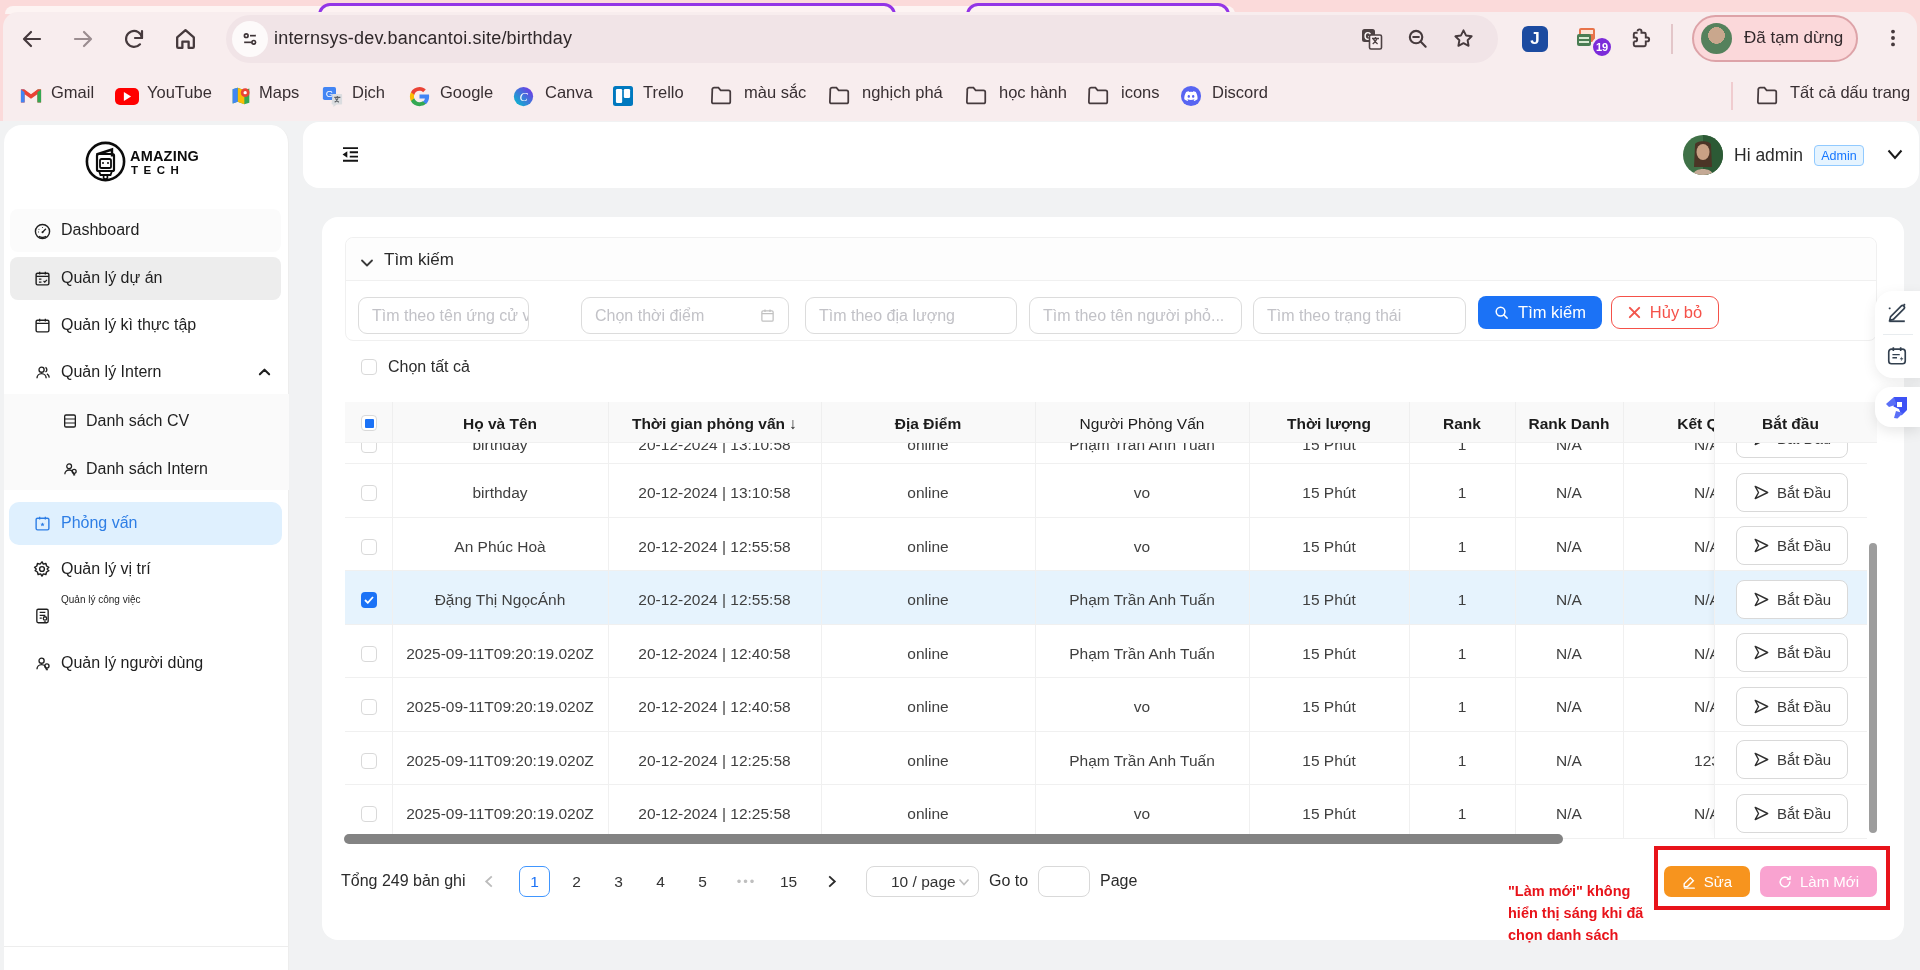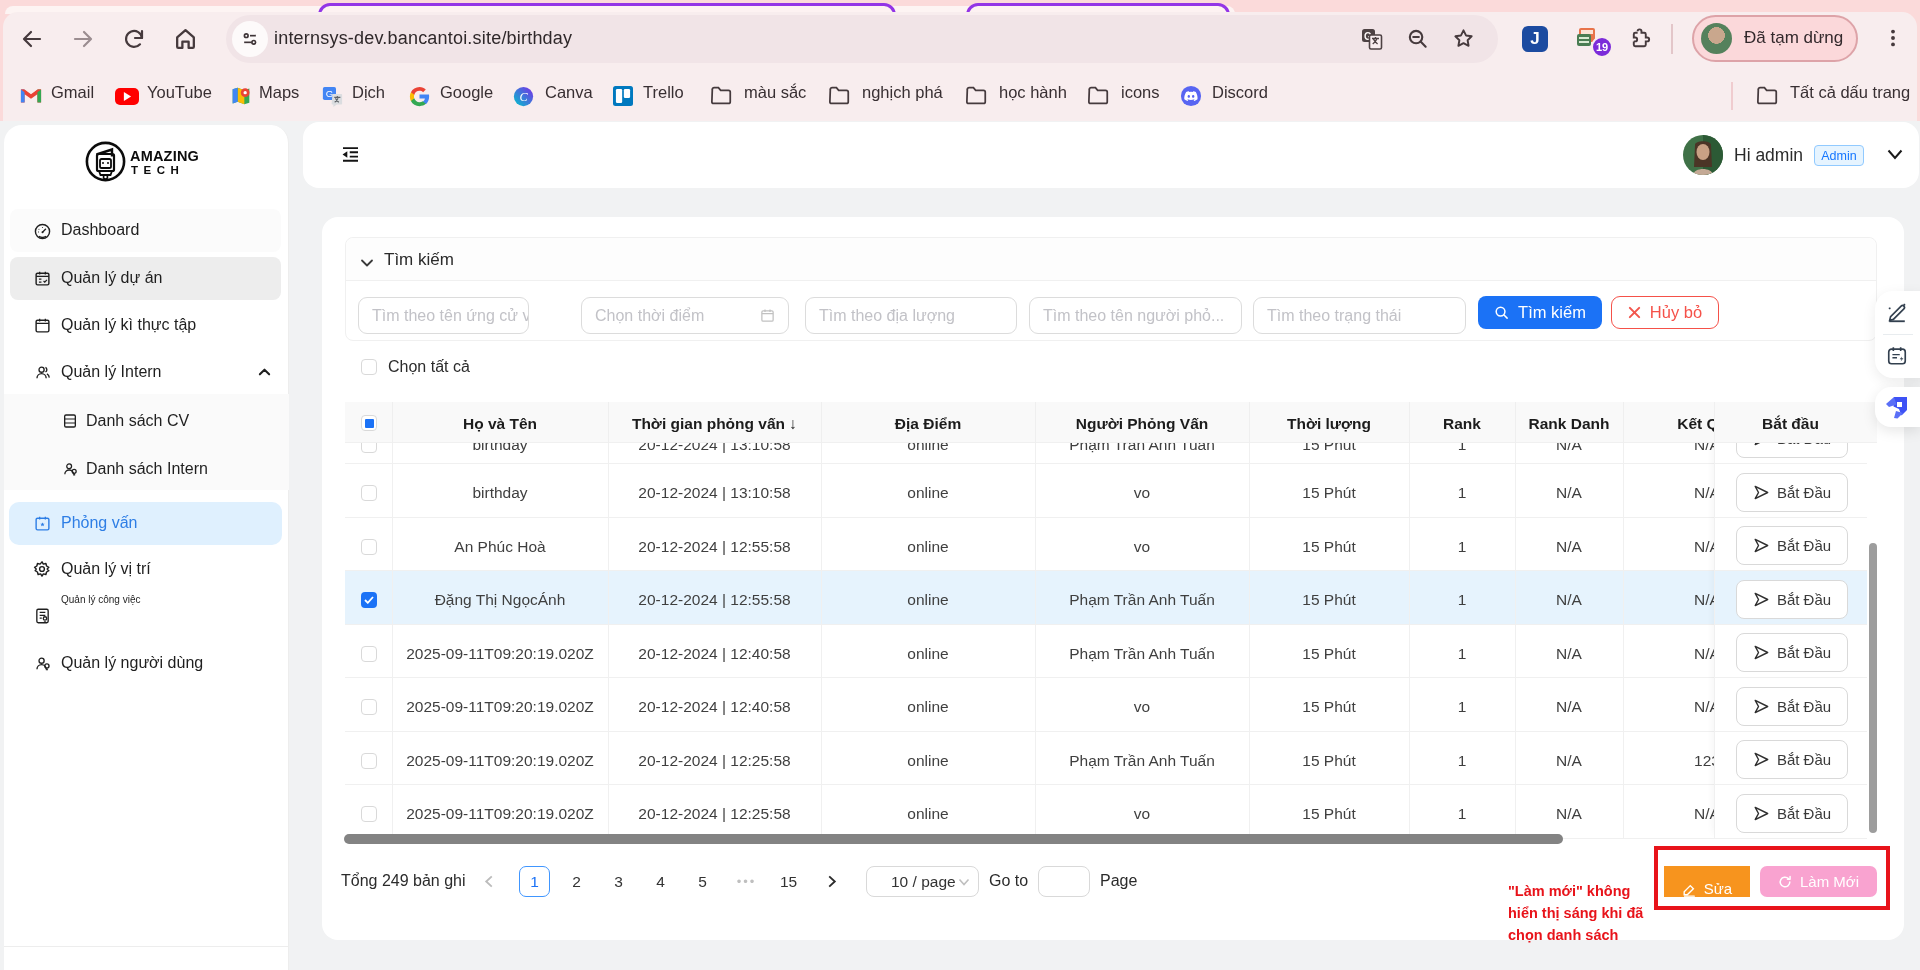--- a/index.html
+++ b/index.html
@@ -433,21 +433,21 @@
 <div class="row-line" style="top:168px;left:1370px;width:152px"></div>
 <div class="row-line" style="top:222px;left:1370px;width:152px"></div>
 <div class="row-line" style="top:275px;left:1370px;width:152px"></div>
 <div class="row-line" style="top:329px;left:1370px;width:152px"></div>
 <div class="row-line" style="top:382px;left:1370px;width:152px"></div>
 <div class="row-line" style="top:436px;left:1370px;width:152px"></div>
 <div class="abs" style="left:0;top:0;width:1532px;height:41px;background:#f9f9f9;border-bottom:1px solid #f0f0f0"></div>
 <div class="cell" style="left:47px;top:7px;width:216px;height:30px;font-weight:700;color:#1c1c1c">Họ và Tên</div>
 <div class="cell" style="left:263px;top:7px;width:213px;height:30px;font-weight:700;color:#1c1c1c">Thời gian phỏng vấn ↓</div>
 <div class="cell" style="left:476px;top:7px;width:214px;height:30px;font-weight:700;color:#1c1c1c">Địa Điểm</div>
-<div class="cell" style="left:690px;top:7px;width:214px;height:30px;font-weight:700;color:#1c1c1c">Người Phỏng Vấn</div>
+<div class="cell" style="left:690px;top:7px;width:214px;height:30px;font-weight:400;color:#1c1c1c">Người Phỏng Vấn</div>
 <div class="cell" style="left:904px;top:7px;width:160px;height:30px;font-weight:700;color:#1c1c1c">Thời lượng</div>
 <div class="cell" style="left:1064px;top:7px;width:106px;height:30px;font-weight:700;color:#1c1c1c">Rank</div>
 <div class="cell" style="left:1170px;top:7px;width:108px;height:30px;font-weight:700;color:#1c1c1c">Rank Danh</div>
 <div class="cell" style="left:1278px;top:7px;width:168px;height:30px;font-weight:700;color:#1c1c1c">Kết Quả</div>
 <div class="abs" style="left:1369px;top:0;width:153px;height:41px;background:#f9f9f9;border-bottom:1px solid #f0f0f0;border-left:1px solid #f0f0f0"></div>
 <div class="cell" style="left:1369px;top:7px;width:153px;height:30px;font-weight:700;color:#1c1c1c">Bắt đầu</div>
 <div class="abs" style="left:47px;top:0;width:1px;height:41px;background:#efefef"></div>
 <div class="abs" style="left:263px;top:0;width:1px;height:41px;background:#efefef"></div>
 <div class="abs" style="left:476px;top:0;width:1px;height:41px;background:#efefef"></div>
 <div class="abs" style="left:690px;top:0;width:1px;height:41px;background:#efefef"></div>
@@ -478,21 +478,21 @@
   </svg>
 <div class="pgn" style="left:866px;width:113px;border:1px solid #d9d9d9;border-radius:8px;justify-content:flex-start;padding-left:24px">10 / page</div>
 <svg class="abs" style="left:958px;top:878px" width="12" height="8" viewBox="0 0 12 8" fill="none" stroke="#bfbfbf" stroke-width="1.6">
     <path d="M1.5 1.5L6 6.5l4.5-5"></path>
   </svg>
 <div class="abs" style="left:989px;top:872px;font-size:16px;color:#2b2b2b">Go to</div>
 <div class="pgn" style="left:1038px;width:52px;border:1px solid #d9d9d9;border-radius:8px"></div>
 <div class="abs" style="left:1100px;top:872px;font-size:16px;color:#2b2b2b">Page</div>
 
 <div class="abs" style="left:1654px;top:846px;width:236px;height:64px;border:4px solid #e8131a"></div>
-<div class="abs" style="left:1664px;top:866px;width:86px;height:31px;background:#f7941e;border-radius:0;display:flex;align-items:flex-end;justify-content:center;gap:8px;color:#fff;font-size:15px">
+<div class="abs" style="left:1664px;top:866px;width:86px;height:31px;background:#f7941e;border-radius:7px;display:flex;align-items:center;justify-content:center;gap:8px;color:#fff;font-size:15px">
   <svg width="14" height="14" viewBox="0 0 16 16" fill="none" stroke="#fff" stroke-width="1.6">
       <path d="M9.5 3l3.5 3.5L6 13.5H2.5V10z"></path>
       <path d="M3 15h11" stroke-linecap="round"></path>
     </svg>Sửa</div>
 <div class="abs" style="left:1760px;top:866px;width:117px;height:31px;background:#f9a3d0;border-radius:7px;display:flex;align-items:center;justify-content:center;gap:8px;color:#fff;font-size:15px">
   <svg width="14" height="14" viewBox="0 0 16 16" fill="none" stroke="#fff" stroke-width="1.7" stroke-linecap="round">
       <path d="M13.5 8a5.5 5.5 0 1 1-1.6-3.9"></path>
       <path d="M13.8 1.8v3h-3" stroke-linejoin="round"></path>
     </svg>Làm Mới</div>
 <div class="abs" style="left:1508px;top:880px;width:150px;font-size:14.5px;font-weight:700;color:#e8131a;line-height:22px">"Làm mới" không hiển thị sáng khi đã chọn danh sách</div>

